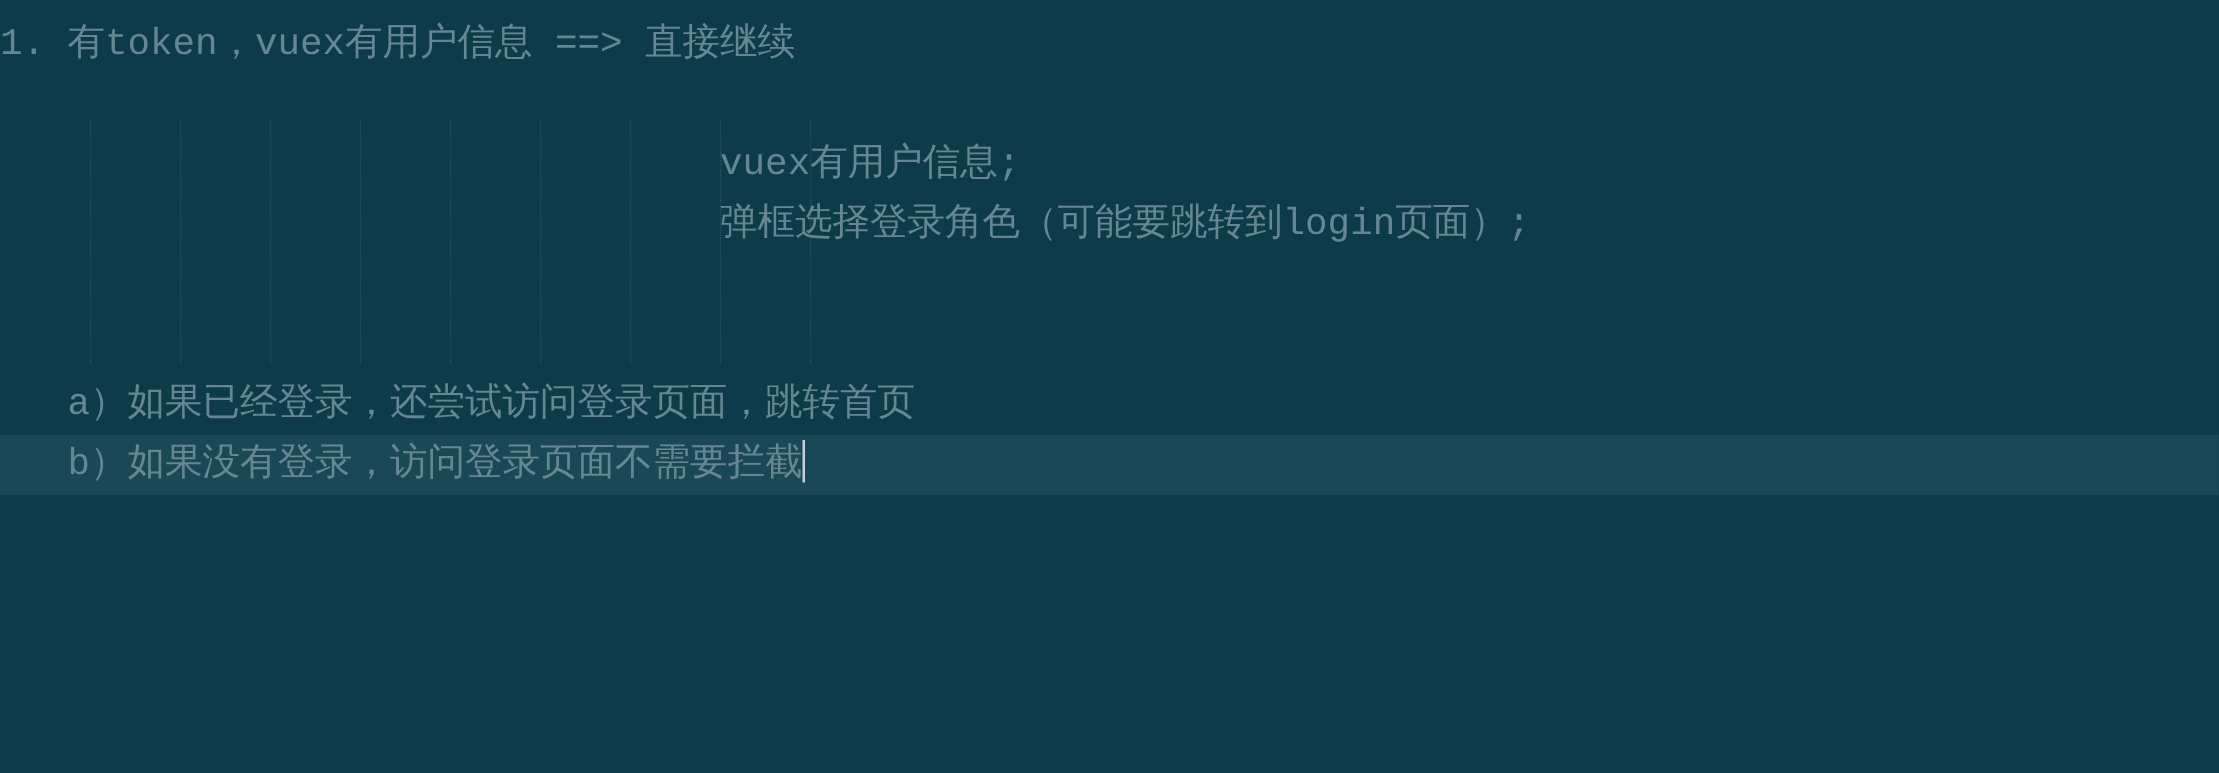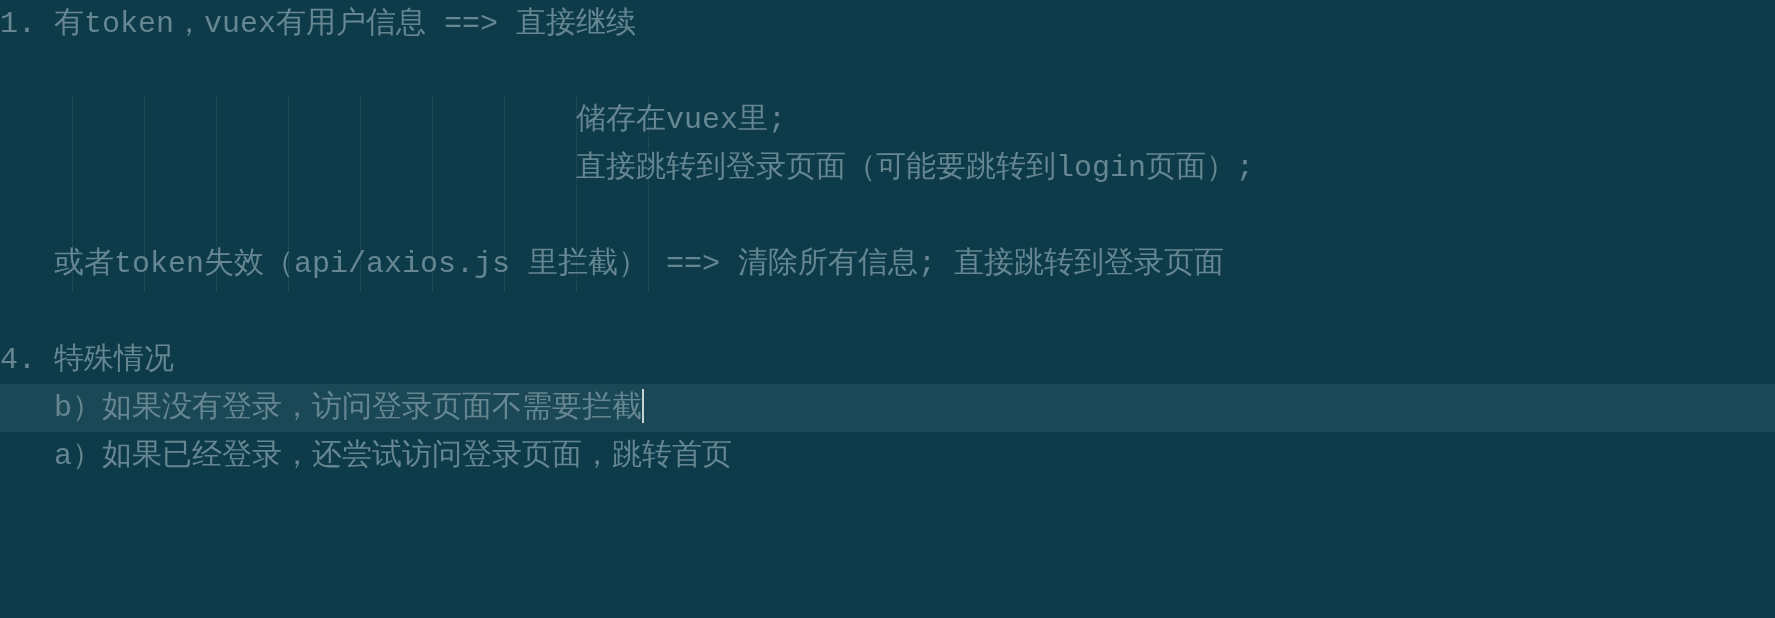--- a/index.html
+++ b/index.html
@@ -14,21 +14,21 @@
       color: #668791;
       line-height: 1.6;
       padding: 0;
       width: 1775px;
       height: 618px;
       overflow: hidden;
       position: relative;
     }
     .editor {
       position: relative;
-      padding-top: 0;
+      padding-top: 12px;
     }
     .line {
       white-space: pre;
       min-height: 48px;
       line-height: 48px;
       position: relative;
     }
     .current-line {
       background-color: rgba(70, 110, 125, 0.25);
     }
@@ -66,22 +66,20 @@
       <div class="guide" style="left: 216px;"></div>
       <div class="guide" style="left: 288px;"></div>
       <div class="guide" style="left: 360px;"></div>
       <div class="guide" style="left: 432px;"></div>
       <div class="guide" style="left: 504px;"></div>
       <div class="guide" style="left: 576px;"></div>
     </div>
   <div class="lines">
       <div class="line"><span>1. 有token，vuex有用户信息 ==&gt; 直接继续</span></div>
       <div class="line"><span></span></div>
-      <div class="line"><span>                                储存在vuex里;</span></div>
-      <div class="line"><span>                                直接跳转到登录页面（可能要跳转到login页面）;</span></div>
+      <div class="line"><span>                                vuex有用户信息;</span></div>
+      <div class="line"><span>                                弹框选择登录角色（可能要跳转到login页面）;</span></div>
       <div class="line"><span></span></div>
-      <div class="line"><span>   或者token失效（api/axios.js 里拦截） ==&gt; 清除所有信息; 直接跳转到登录页面</span></div>
       <div class="line"><span></span></div>
-      <div class="line"><span>4. 特殊情况</span></div>
+      <div class="line"><span>   a）如果已经登录，还尝试访问登录页面，跳转首页</span></div>
       <div class="line current-line"><span>   b）如果没有登录，访问登录页面不需要拦截</span><span class="cursor"></span></div>
-      <div class="line"><span>   a）如果已经登录，还尝试访问登录页面，跳转首页</span></div>
     </div>
 </div>
 
 </body></html>

